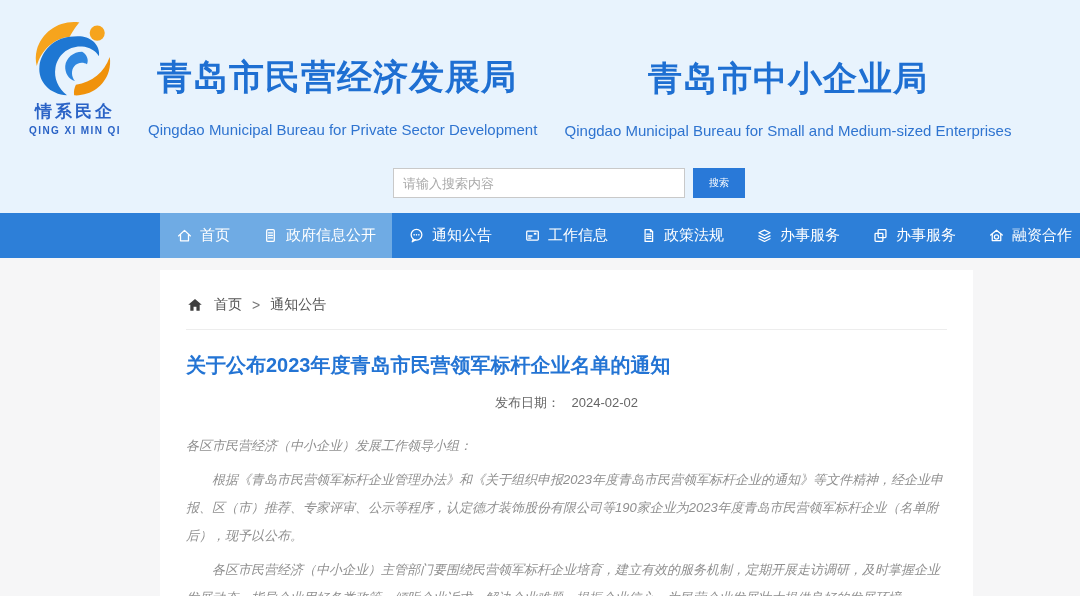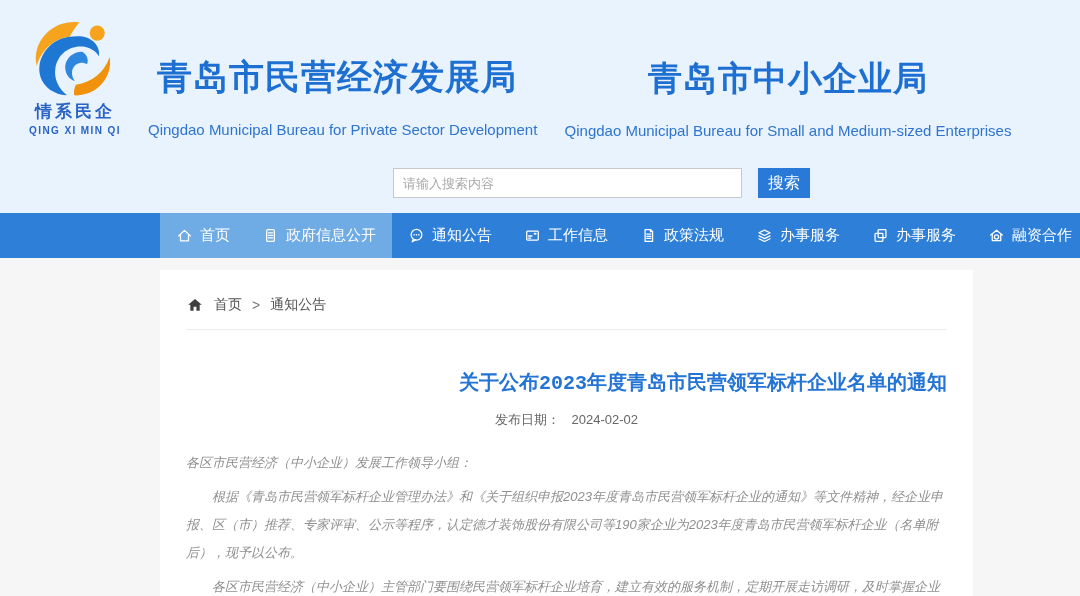--- a/index.html
+++ b/index.html
@@ -21,25 +21,25 @@
   .org { position:absolute; text-align:center; }
   .org-left  { left:148px; top:54px; width:378px; }
   .org-right { left:552px; top:56px; width:472px; }
   .org-name { font-size:35px; font-weight:bold; color:var(--title-blue,#1e6fd2);
     letter-spacing:1px; white-space:nowrap; }
   .org-right .org-name { font-size:34px; }
   .org-name-en { font-size:15px; color:var(--title-en-blue,#2f74d0);
     margin-top:20px; white-space:nowrap; }
 
   .search-row { position:absolute; left:393px; top:168px; display:flex; }
-  .search-input { width:349px; height:30px; border:1px solid #c9c9c9;
+  .search-input { width:292px; height:30px; border:1px solid #c9c9c9;
     background:#fff; padding:0 9px; font-size:13px; color:#333; outline:none; }
   .search-input::placeholder { color:#a9a9a9; }
-  .search-btn { width:52px; height:30px; border:none; margin-left:16px;
-    background:var(--accent,#2979d8); color:#fff; font-size:16px; cursor:pointer; }
+  .search-btn { width:52px; height:30px; border:none; margin-left:8px;
+    background:var(--accent,#2979d8); color:#fff; font-size:10px; cursor:pointer; }
 
   
   .main-nav { width:1080px; height:45px; background:var(--nav-blue,#2d7fd8); }
   .nav-inner { margin-left:160px; height:45px; display:flex; }
   .nav-item { display:flex; align-items:center; gap:7px; padding:0 16px;
     color:#fff; font-size:15px; cursor:pointer; white-space:nowrap; }
   .nav-item.hl { background:var(--nav-highlight,#6fabe4); }
   .nav-icon { width:17px; height:17px; display:block; }
   .nav-icon path, .nav-icon rect, .nav-icon circle
     { fill:none; stroke:#fff; stroke-width:1.5; stroke-linejoin:round; stroke-linecap:round; }
@@ -49,22 +49,22 @@
   .content-card { width:813px; margin:12px 0 0 160px; background:#fff;
     height:326px; padding:0 26px; }
 
   .breadcrumb { display:flex; align-items:center; gap:10px;
     padding:26px 0 15px 0; border-bottom:1px solid #ededed;
     font-size:14px; color:#545454; }
   .crumb-home-icon { width:18px; height:18px; }
   .crumb-link { cursor:pointer; }
   .crumb-sep { color:#777; }
 
-  .article-title { text-align:right; margin-top:39px;
-    color:var(--article-blue,#2374d4); font-size:20px; font-weight:bold;font-family:Liberation Mono, monospace; }
+  .article-title { text-align:left; margin-top:22px;
+    color:var(--article-blue,#2374d4); font-size:20px; font-weight:bold; }
   .article-dateline { text-align:center; margin-top:15px;
     font-size:13px; color:#666; }
   .article-dateline .date-value { margin-left:8px; }
 
   .article-body { margin-top:20px; font-size:13px; line-height:28px;
     color:var(--body-gray,#8f8f8f); }
   .article-body p { margin:0 0 6px 0;font-style:italic; }
   .article-body p.indent { text-indent:2em; }
 </style>
 </head>

